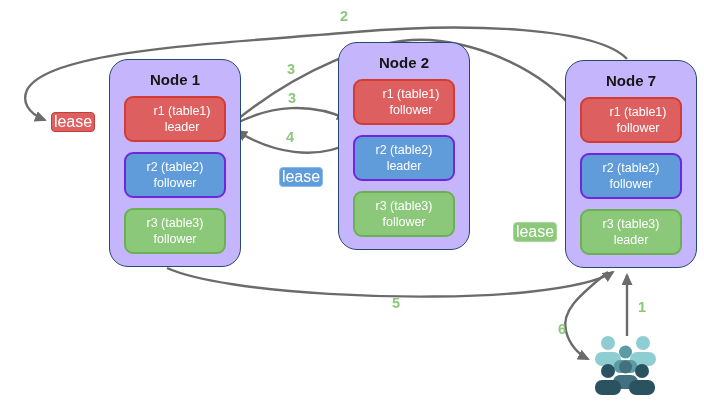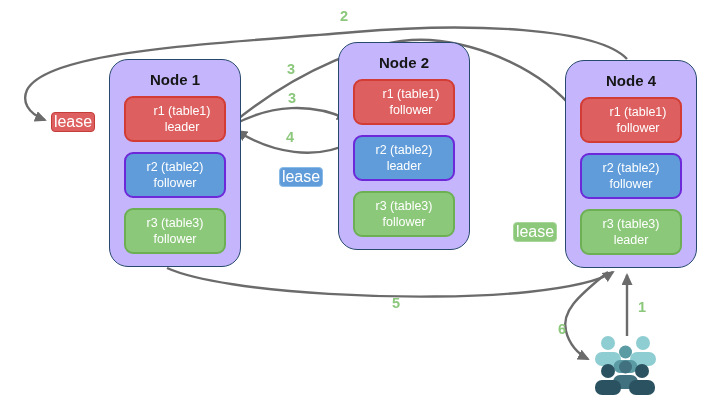--- a/index.html
+++ b/index.html
@@ -102,21 +102,21 @@
       <span>r2 (table2)</span>
       <span>leader</span>
     </div>
     <div class="replica green">
       <span>r3 (table3)</span>
       <span>follower</span>
     </div>
   </div>
 
   <div class="node" id="node3">
-    <div class="node-title">Node 4</div>
+    <div class="node-title">Node 7</div>
     <div class="replica red">
       <span>r1 (table1)</span>
       <span>follower</span>
     </div>
     <div class="replica blue">
       <span>r2 (table2)</span>
       <span>follower</span>
     </div>
     <div class="replica green">
       <span>r3 (table3)</span>

